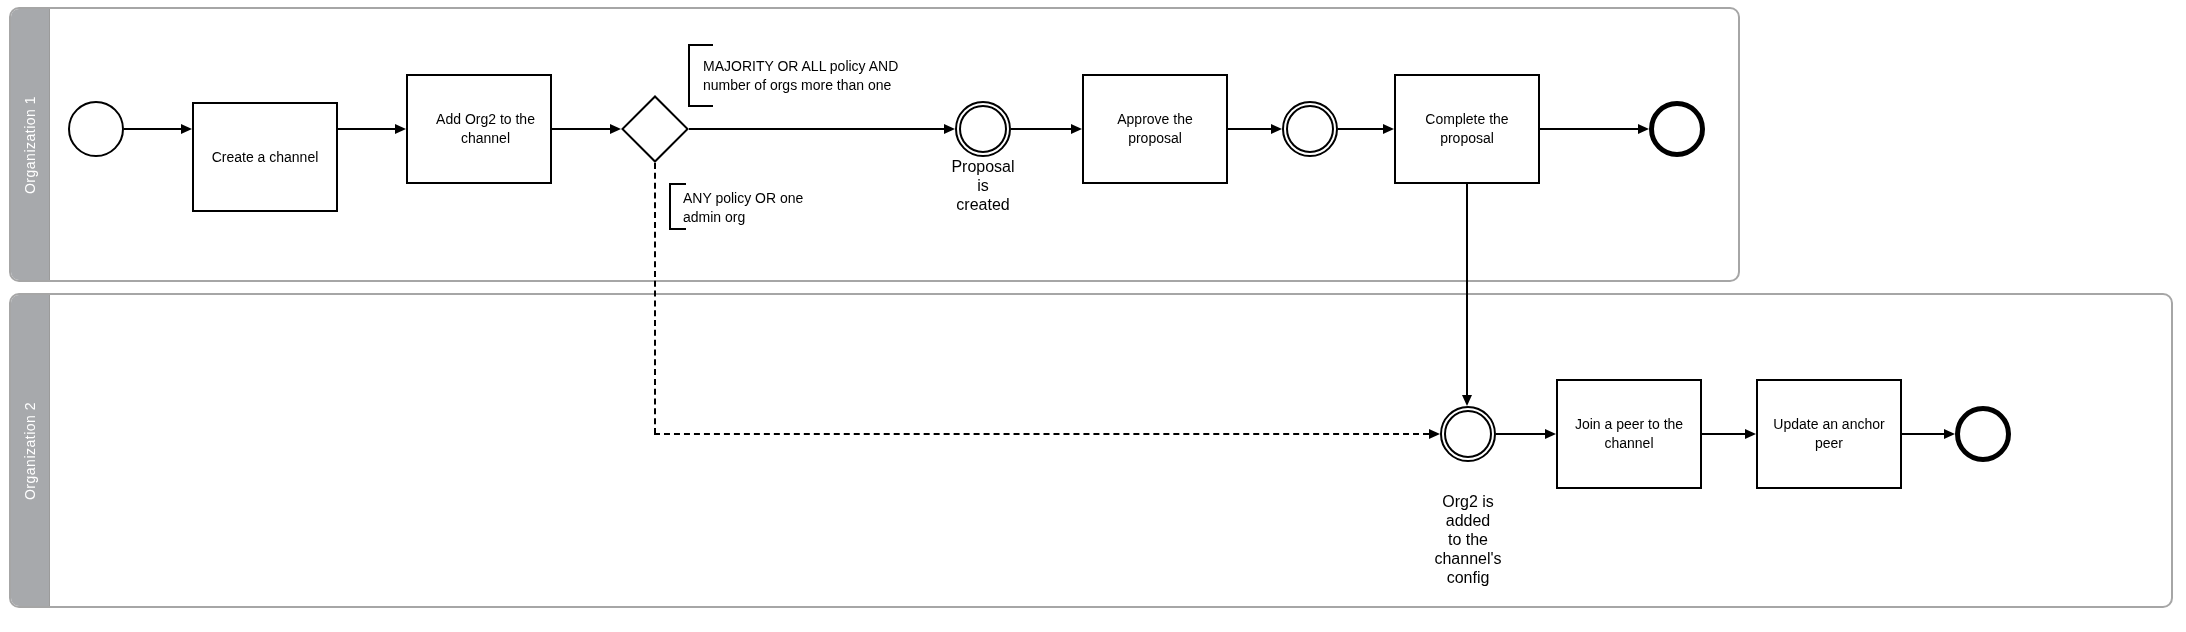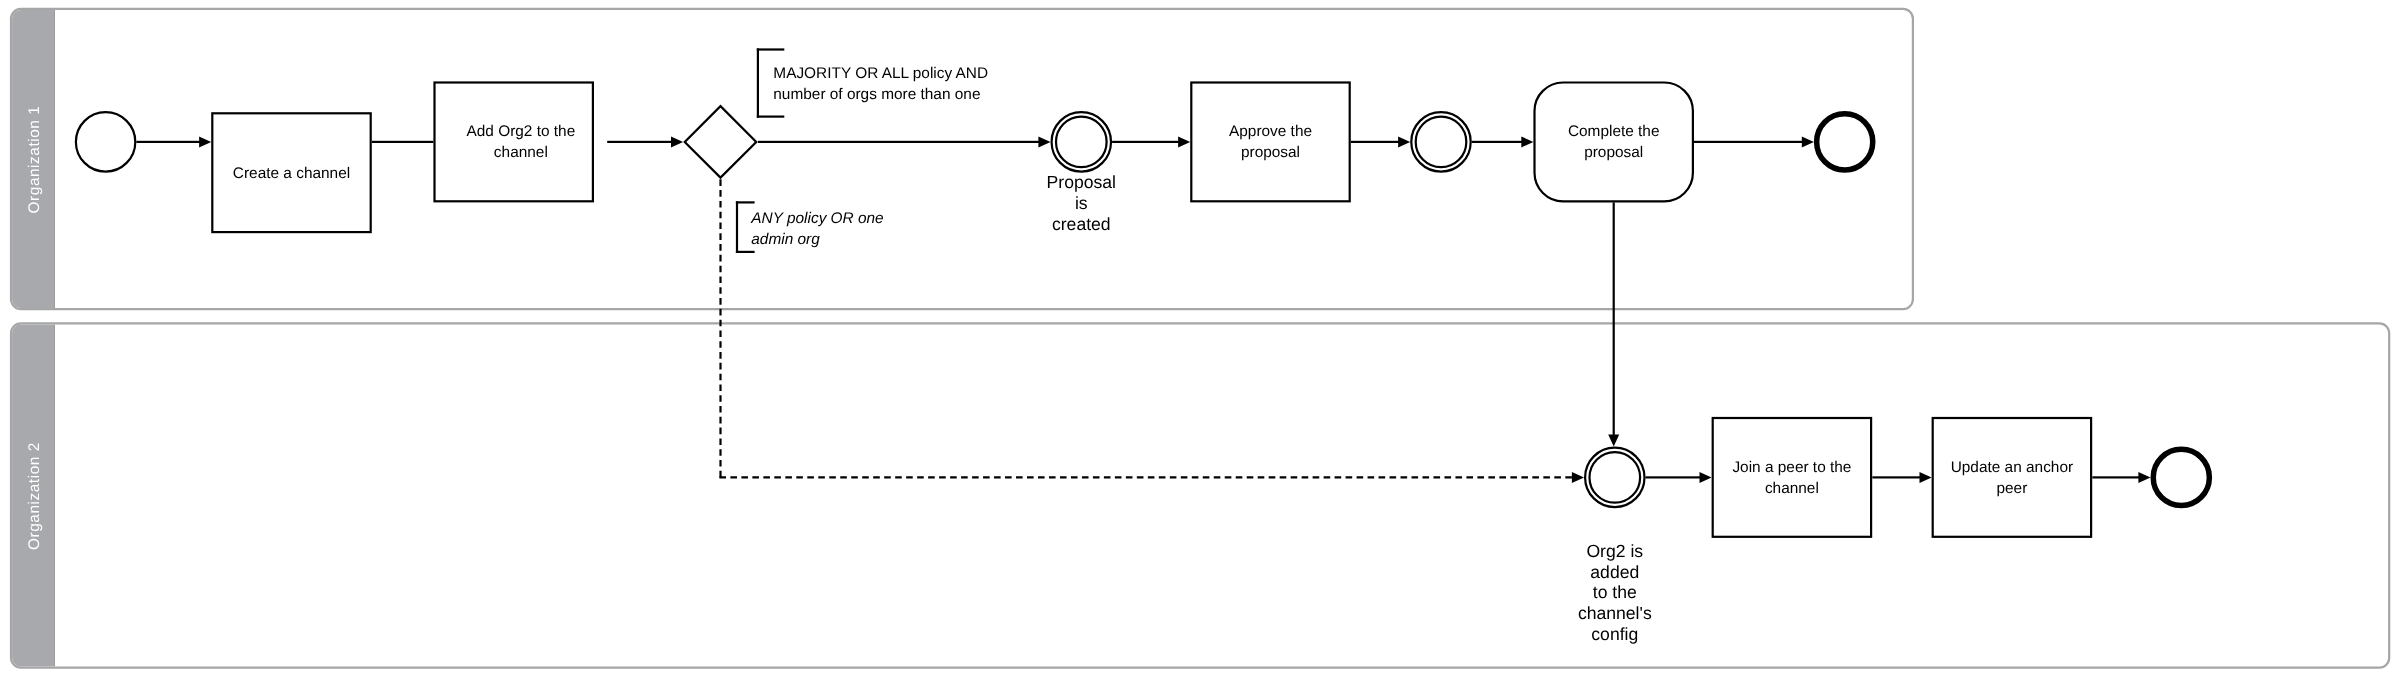--- a/index.html
+++ b/index.html
@@ -142,53 +142,53 @@
       <div class="line"></div>
       <div class="head"></div>
     </div>
 
   <div class="event start" style="left:68px;top:101px;"></div>
 
   <div class="task" style="left:192px;top:74px;margin-top:28px;">
     <span>Create a channel</span>
   </div>
 
-  <div class="task" style="left:394px;top:74px;padding-left:22px;">
+  <div class="task" style="left:406px;top:74px;padding-left:22px;">
     <span>Add Org2 to the channel</span>
   </div>
 
   <div class="gateway" style="left:631px;top:105px;"></div>
 
   <div class="event double" style="left:955px;top:101px;">
     <div class="ring"></div>
   </div>
   <div class="evt-label" style="left:913px;top:157px;">Proposal
 is
 created</div>
 
   <div class="task" style="left:1082px;top:74px;">
     <span>Approve the proposal</span>
   </div>
 
   <div class="event double" style="left:1282px;top:101px;">
     <div class="ring"></div>
   </div>
 
-  <div class="task" style="left:1394px;top:74px;border-radius:27px;">
+  <div class="task" style="left:1394px;top:74px;">
     <span>Complete the proposal</span>
   </div>
 
   <div class="event end" style="left:1649px;top:101px;"></div>
 
   <div class="bracket" style="left:688px;top:44px;width:25px;height:63px;"></div>
   <div class="annotation-text" style="left:703px;top:57px;">MAJORITY OR ALL policy AND
 number of orgs more than one</div>
 
   <div class="bracket" style="left:669px;top:183px;width:17px;height:47px;"></div>
-  <div class="annotation-text" style="left:683px;top:189px;font-style:italic;">ANY policy OR one
+  <div class="annotation-text" style="left:683px;top:189px;">ANY policy OR one
 admin org</div>
 
   <div class="event double" style="left:1440px;top:406px;">
     <div class="ring"></div>
   </div>
   <div class="evt-label" style="left:1398px;top:456px;margin-top:36px;">Org2 is
 added
 to the
 channel's
 config</div>

